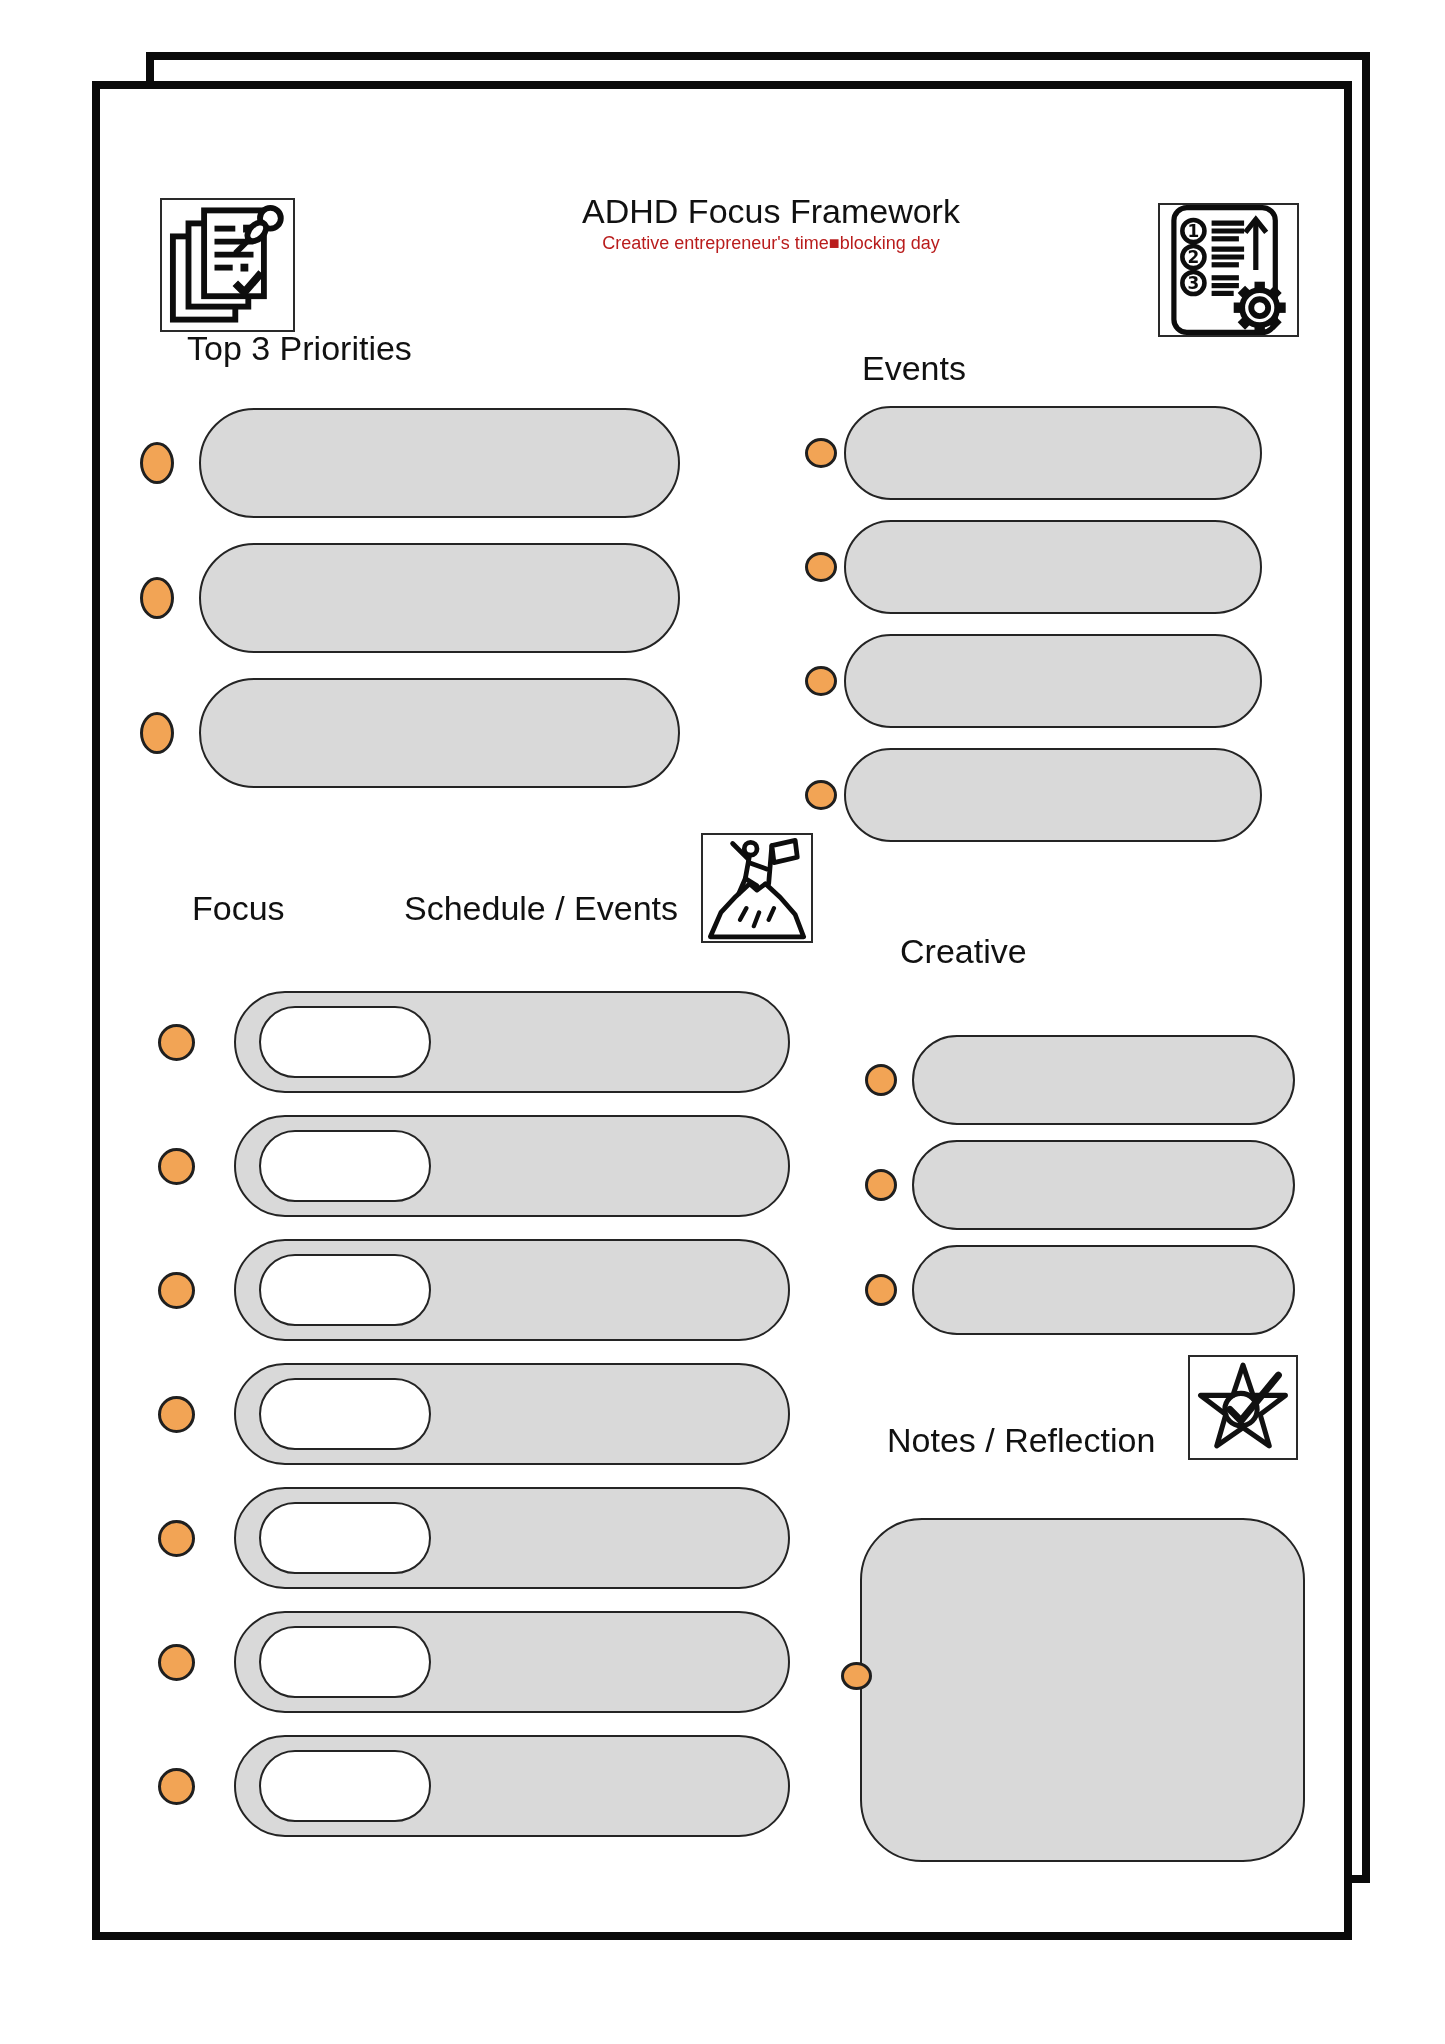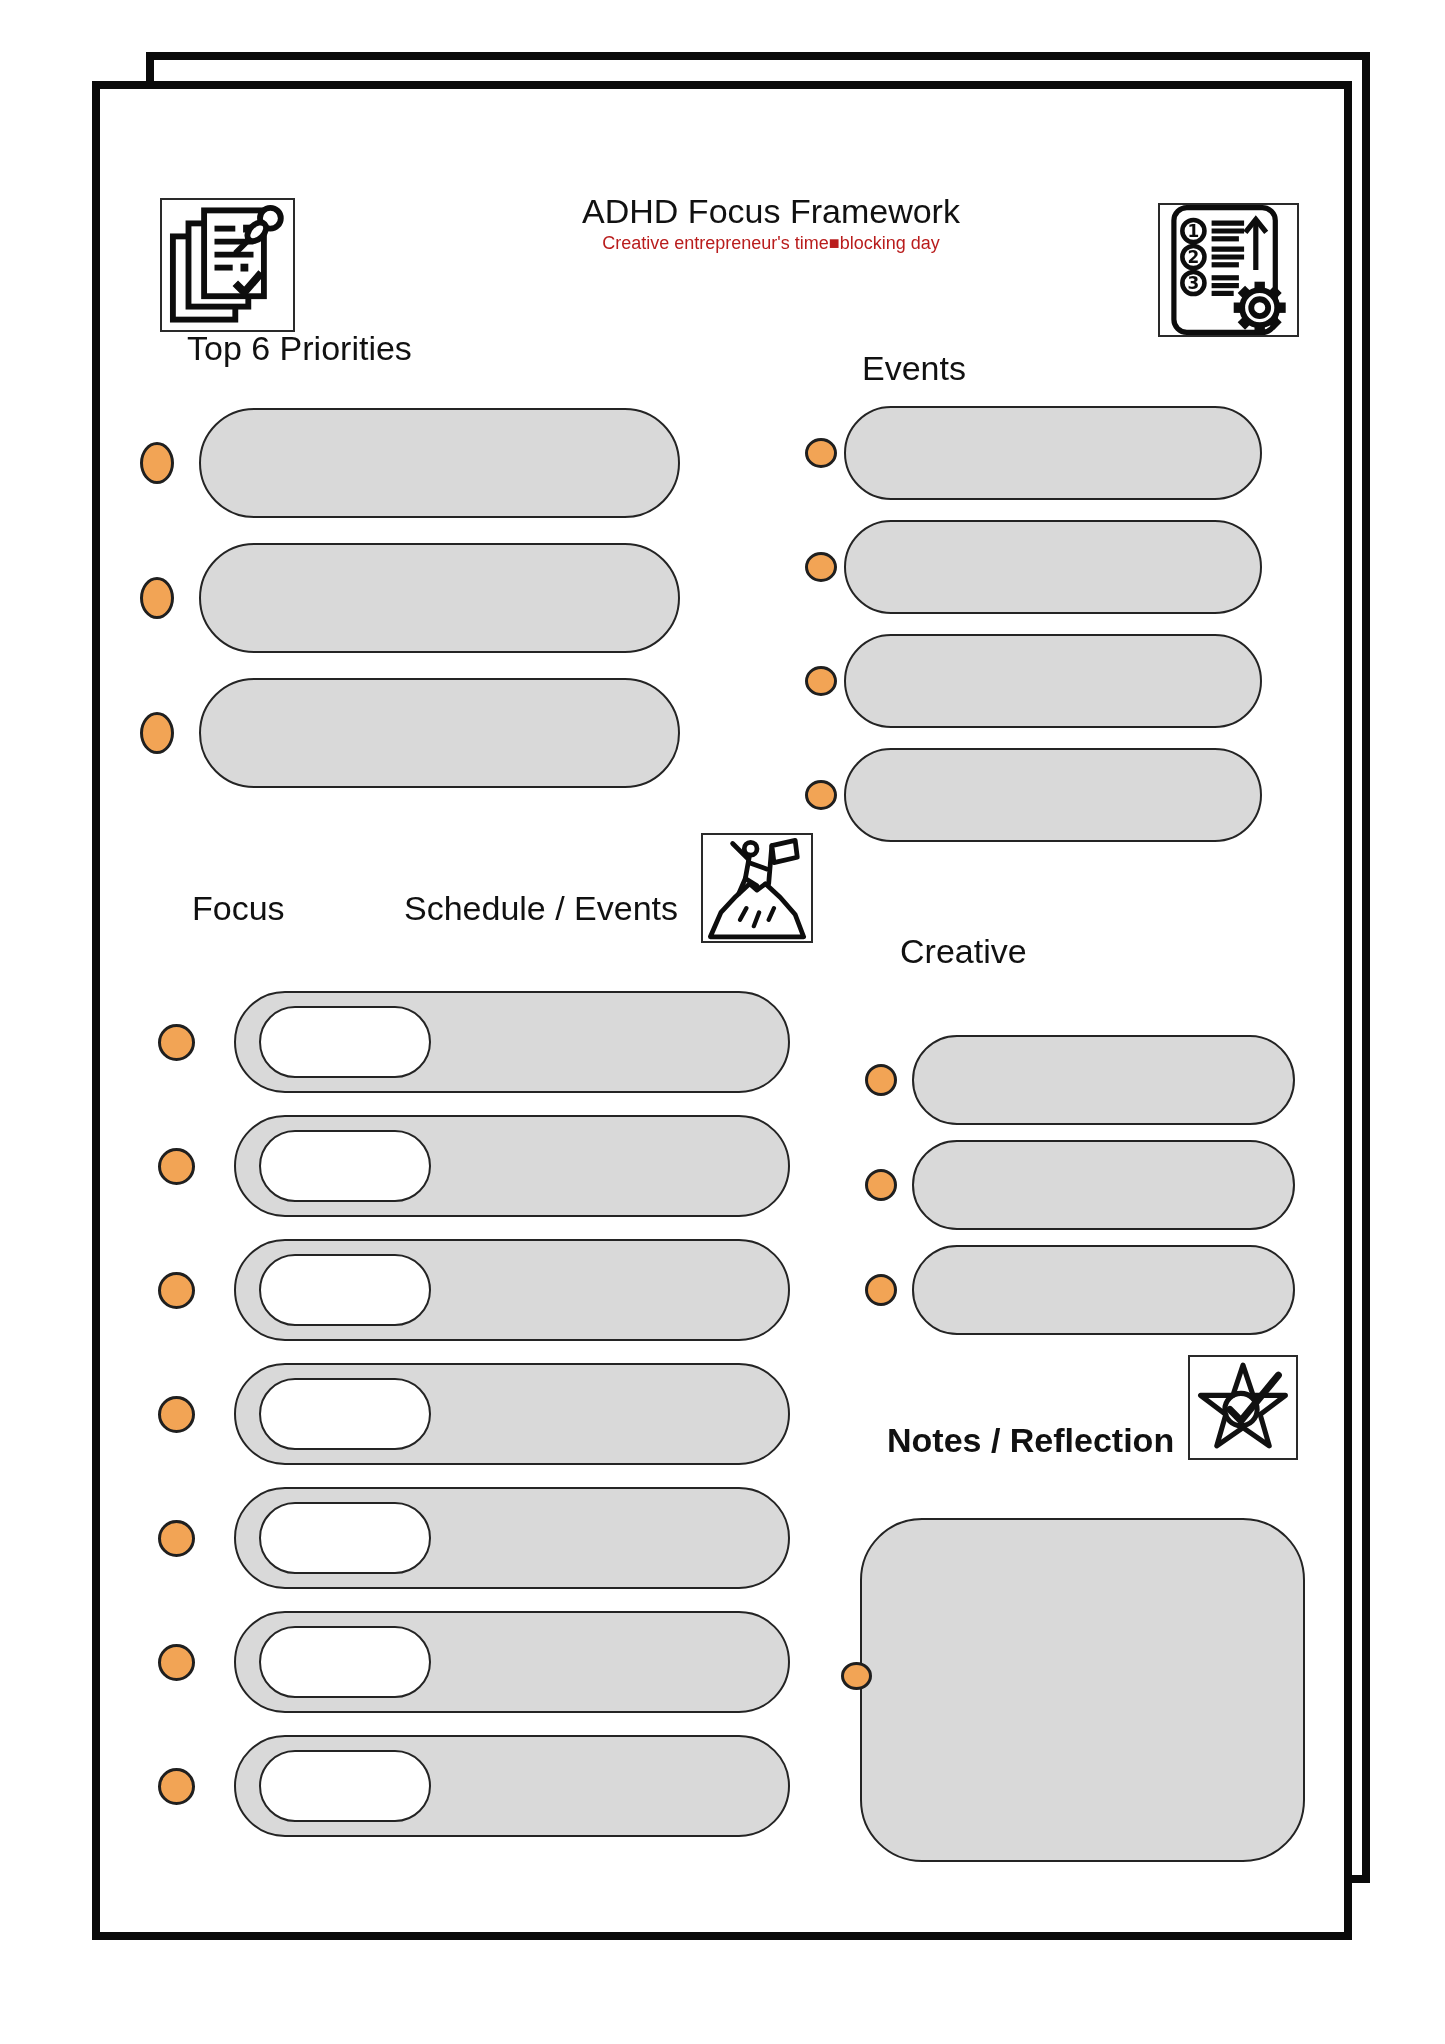--- a/index.html
+++ b/index.html
@@ -15,21 +15,21 @@
   .header-block{position:absolute;left:98px;right:0;top:104px;text-align:center;}
   .title{font-size:34px;color:#111;line-height:1.1;}
   .subtitle{font-size:18px;color:#b91c1c;margin-top:3px;}
 
   .h{position:absolute;margin:0;font-size:34px;font-weight:400;color:#111;line-height:1.05;white-space:nowrap;}
   .priorities-h{left:87px;top:242px;}
   .tasks-h{left:762px;top:262px;}
   .time-h{left:92px;top:802px;}
   .sched-h{left:288px;top:802px;margin-left:16px;}
   .trackers-h{left:800px;top:845px;}
-  .notes-h{left:787px;top:1334px;font-weight:bold;}
+  .notes-h{left:787px;top:1334px;}
 
   .icon-box{position:absolute;box-sizing:border-box;border:2px solid #2a2a2a;background:#fff;}
   .icon-box svg{width:100%;height:100%;display:block;}
   .clipboard-box{left:60px;top:109px;width:135px;height:134px;}
   .numbered-box{left:1058px;top:114px;width:141px;height:134px;}
   .mountain-box{left:601px;top:744px;width:112px;height:110px;}
   .star-box{left:1088px;top:1266px;width:110px;height:105px;}
 
   .rows{position:absolute;display:flex;flex-direction:column;}
   .row{display:flex;align-items:center;position:relative;}
@@ -120,21 +120,21 @@
           <line x1="-9.2" y1="-9.2" x2="-14.1" y2="-14.1"></line>
             <line x1="9.2" y1="9.2" x2="14.1" y2="14.1"></line>
           <line x1="-9.2" y1="9.2" x2="-14.1" y2="14.1"></line>
             <line x1="9.2" y1="-9.2" x2="14.1" y2="-14.1"></line>
         </g>
         <circle cx="74" cy="79" r="13.5" fill="#fff" stroke-width="4.5"></circle>
         <circle cx="74" cy="79" r="6.5" fill="#fff" stroke-width="4.5"></circle>
       </svg>
     </div>
 
-    <h2 class="h priorities-h">Top 6 Priorities</h2>
+    <h2 class="h priorities-h">Top 3 Priorities</h2>
     <div class="rows rows-prios">
       <div class="row">
         <span class="dot p-dot"></span>
         <div class="pill"></div>
       </div>
     <div class="row">
         <span class="dot p-dot"></span>
         <div class="pill"></div>
       </div>
         <div class="row">

